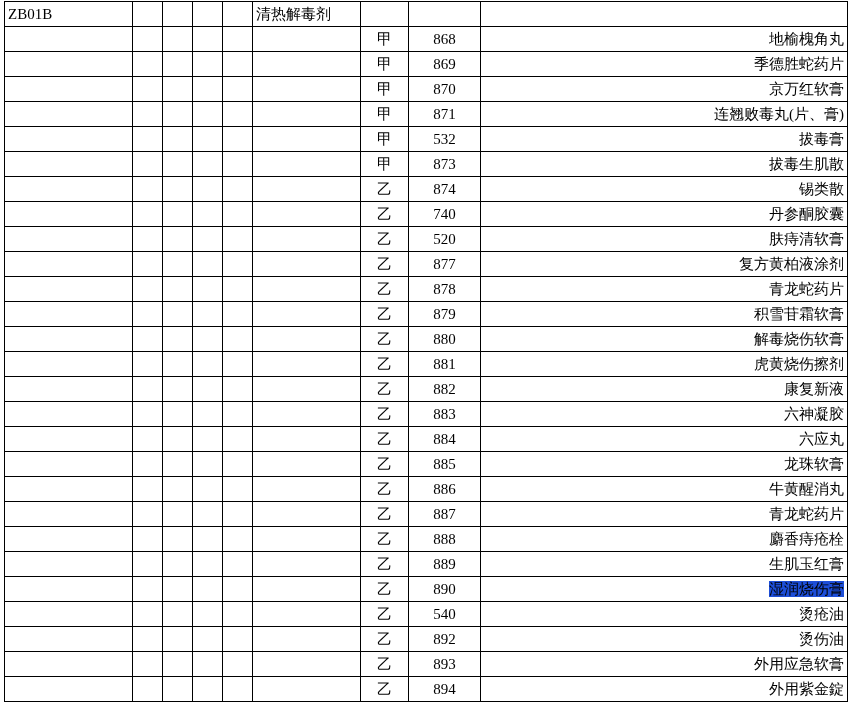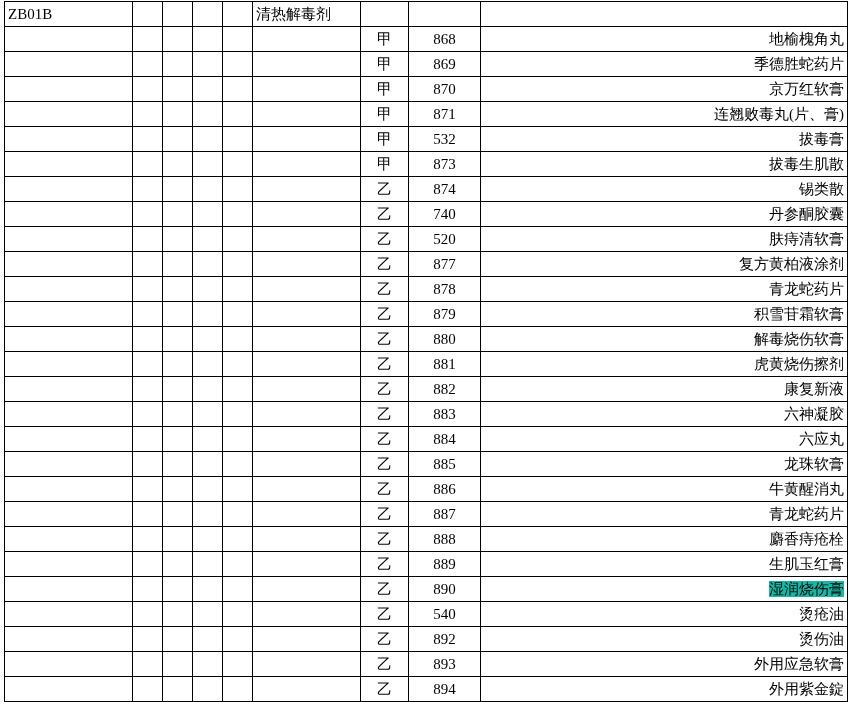--- a/index.html
+++ b/index.html
@@ -48,21 +48,21 @@
   col.c8 { width: 367px; }
 
   td.cat-code { text-align: left; font-size: 15px; }
   td.cat-name { text-align: left; font-size: 15px; }
   td.level    { text-align: center; font-size: 15px; }
   td.num      { text-align: center; font-size: 15px; }
   td.name     { text-align: right; font-size: 15px; }
   td.blank    { }
 
   .hl {
-    background: #14b8a6;
+    background: #1d4ed8;
   }
 </style>
 </head>
 <body>
 
 <div class="sheet">
   <table class="drug-table">
     <colgroup>
       <col class="c0">
         <col class="c1">

